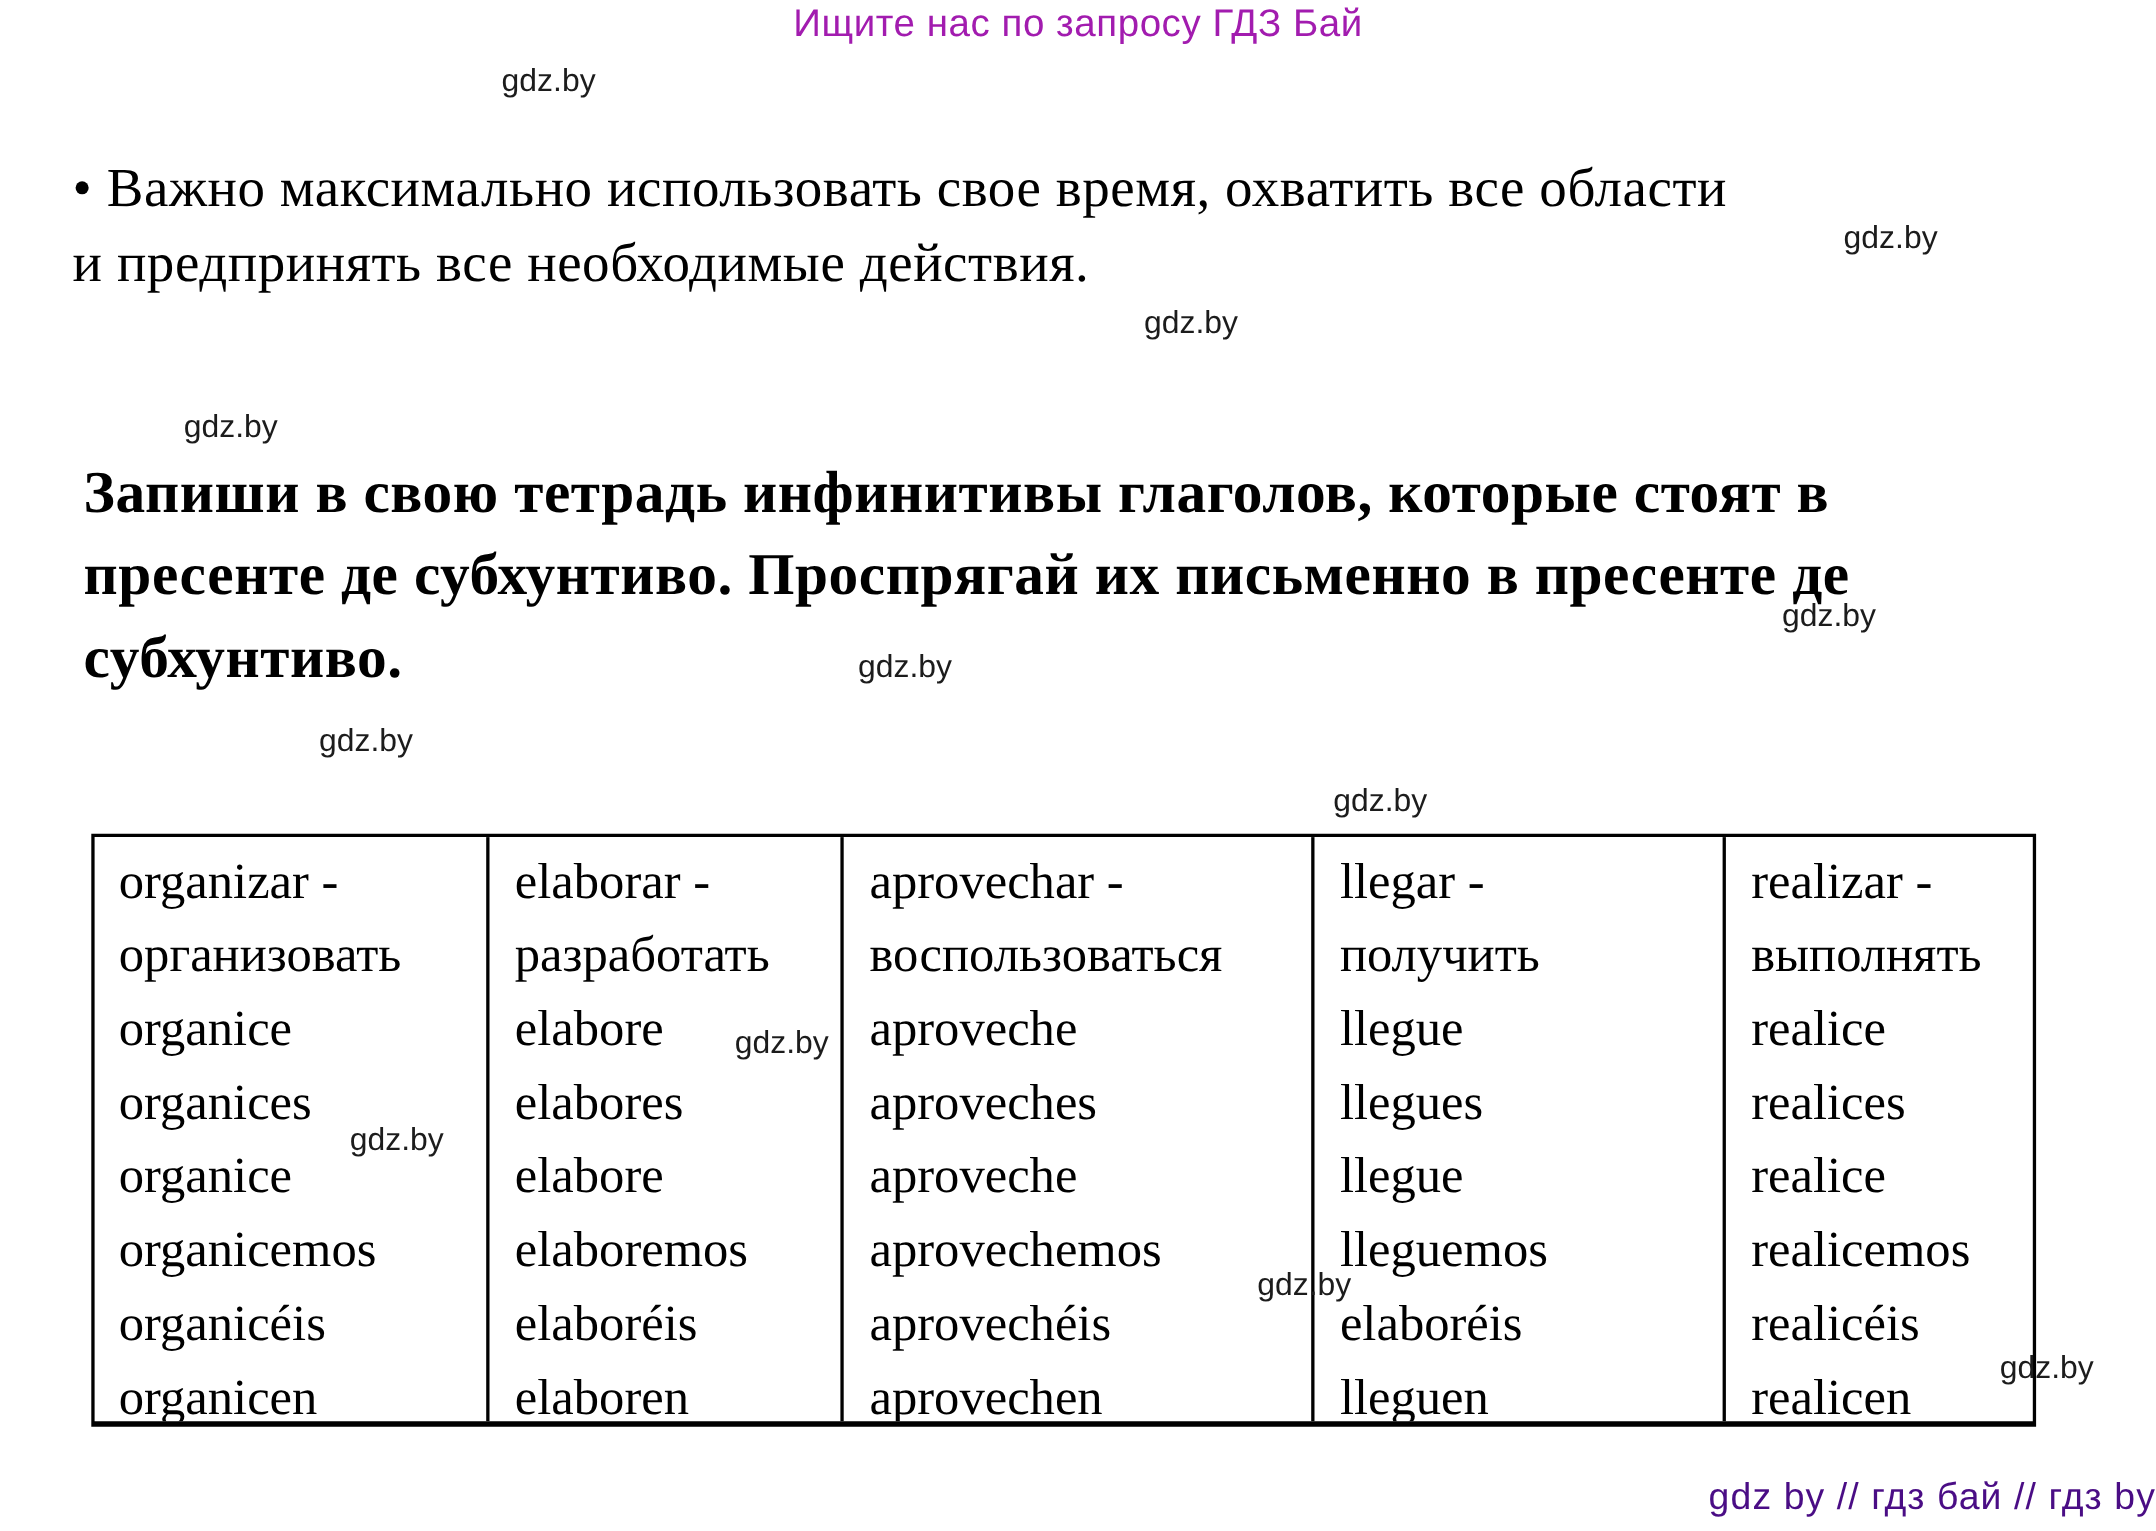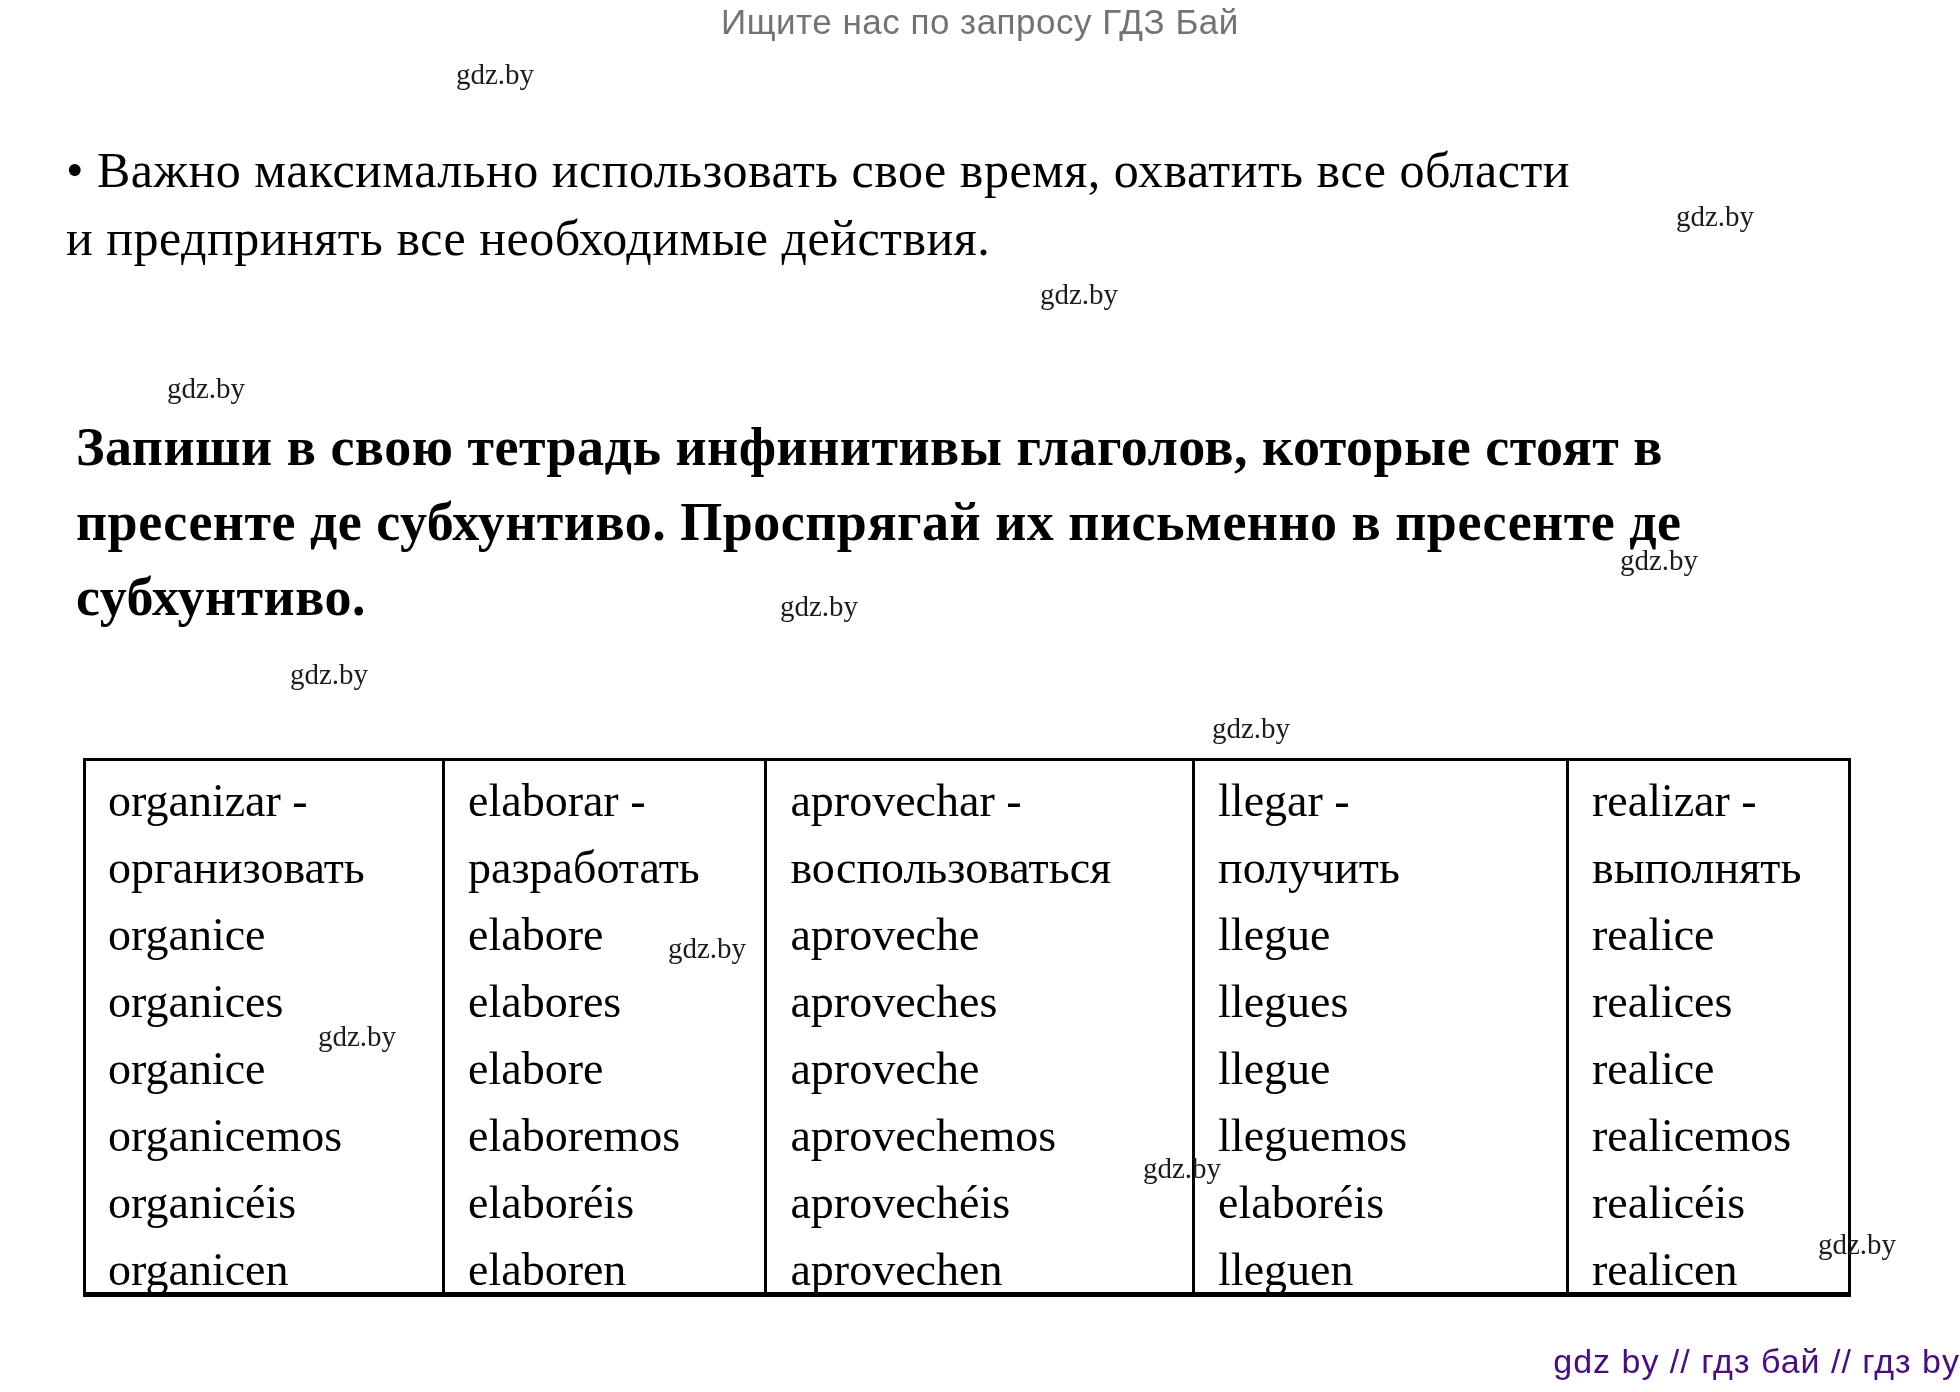--- a/index.html
+++ b/index.html
@@ -9,27 +9,27 @@
     background:#ffffff;
     overflow:hidden;
     font-family:"Liberation Serif",serif;
     color:#000;
   }
   .promo{
     position:absolute;top:2px;left:0;width:100%;
     text-align:center;
     font-family:"Liberation Sans",sans-serif;
     font-size:35px;font-weight:500;
-    color:#737373;
+    color:#a21caf;
     letter-spacing:0.5px;
     white-space:nowrap;
   }
   .wm{
     position:absolute;
-    font-family:Liberation Serif, serif;
+    font-family:Liberation Sans, sans-serif;
     font-size:29px;
     color:#1c1c1c;
     white-space:nowrap;
     z-index:5;
   }
   .intro{
     position:absolute;left:66px;top:136px;width:1840px;
     font-size:50px;line-height:68px;
     letter-spacing:0.5px;
     white-space:nowrap;

